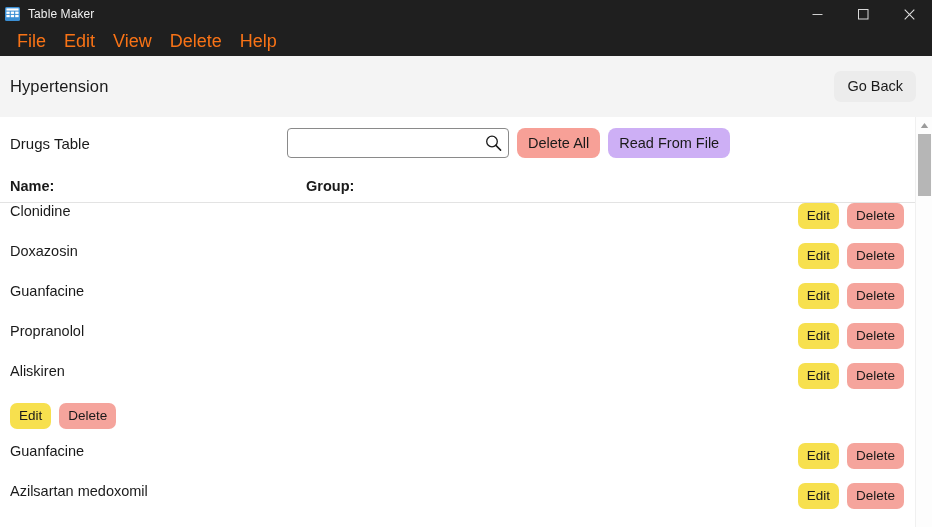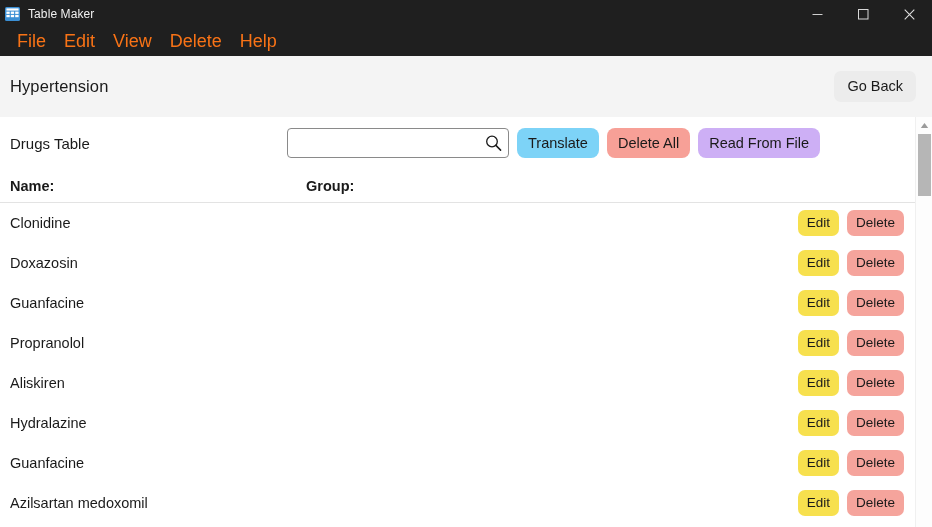--- a/index.html
+++ b/index.html
@@ -212,21 +212,21 @@
   }
   .col-group {
     font-size: 14.5px;
     color: #1a1a1a;
   }
 
   
   .rows { }
   .row {
     display: flex;
-    align-items: center;
+    align-items: flex-start;
     height: 40px;
     padding: 0 11px 0 10px;
     box-sizing: border-box;
   }
   .row-name {
     font-size: 14.5px;
     color: #1a1a1a;
     flex: 1 1 auto;
     white-space: nowrap;
     overflow: hidden;
@@ -350,21 +350,20 @@
         <div class="search-wrap">
           <input class="search-input" type="text" placeholder="" style="">
           <span class="search-icon">
             <svg width="17" height="17" viewBox="0 0 17 17">
               <circle cx="7" cy="7" r="5.3" fill="none" stroke="#1a1a1a" stroke-width="1.3"></circle>
               <path d="M10.9 10.9 L15.6 15.6" stroke="#1a1a1a" stroke-width="1.5" stroke-linecap="round"></path>
             </svg>
           </span>
         </div>
 
-        <button class="tb-btn tb-translate">Translate</button>
         <button class="tb-btn tb-delete">Delete All</button>
         <button class="tb-btn tb-read">Read From File</button>
       </div>
 
       <div class="col-header">
         <div class="col-name">Name:</div>
         <div class="col-group">Group:</div>
       </div>
 
       <div class="rows">
@@ -403,21 +402,20 @@
 
         <div class="row">
           <div class="row-name">Aliskiren</div>
           <div class="row-actions">
             <button class="row-btn btn-edit">Edit</button>
             <button class="row-btn btn-delete">Delete</button>
           </div>
         </div>
 
         <div class="row">
-          <div class="row-name">Hydralazine</div>
           <div class="row-actions">
             <button class="row-btn btn-edit">Edit</button>
             <button class="row-btn btn-delete">Delete</button>
           </div>
         </div>
 
         <div class="row">
           <div class="row-name">Guanfacine</div>
           <div class="row-actions">
             <button class="row-btn btn-edit">Edit</button>

